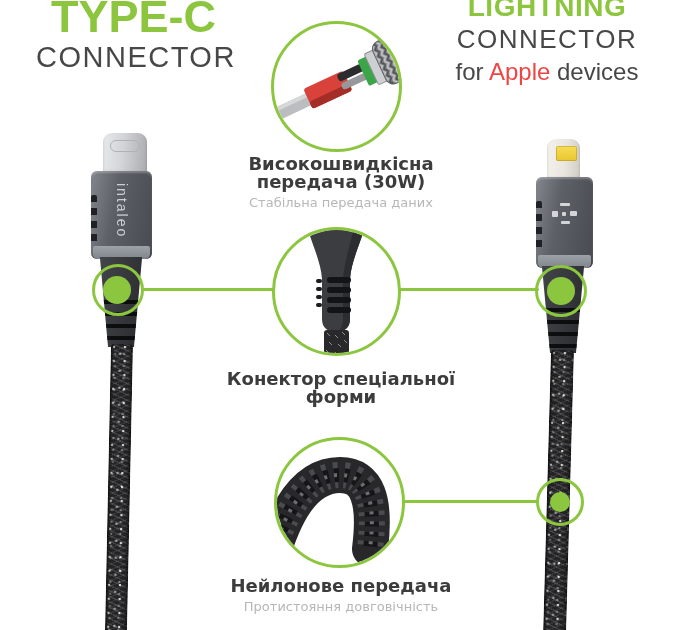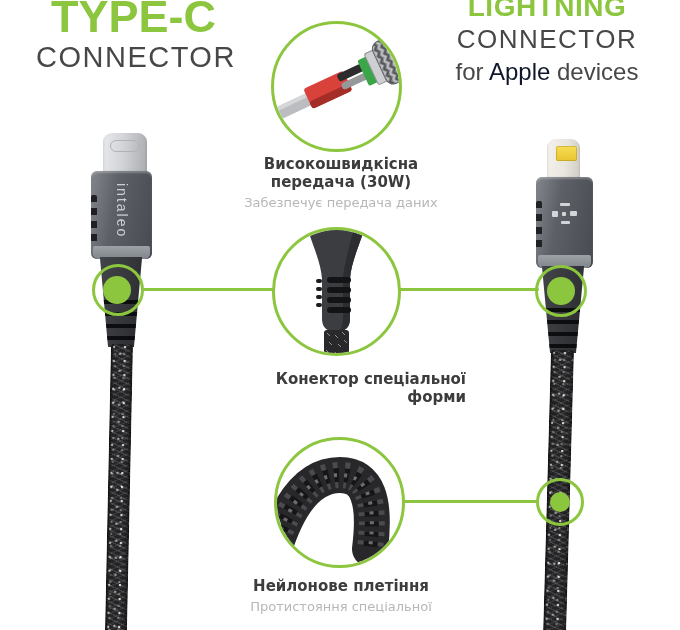--- a/index.html
+++ b/index.html
@@ -11,36 +11,36 @@
   .hdr{position:absolute;text-align:center;}
   .hdr-left{left:36px;top:-6px;width:195px;}
   .hdr-right{left:447px;top:-7px;width:200px;}
   .hdr-title{color:#8CC63F;font-weight:700;line-height:1.02;}
   .hdr-left .hdr-title{font-size:45px;letter-spacing:0px;}
   .hdr-right .hdr-title{font-size:28px;letter-spacing:0.5px;}
   .hdr-sub{color:#474747;font-weight:400;}
   .hdr-left .hdr-sub{font-size:29px;letter-spacing:1.5px;margin-top:1px;}
   .hdr-right .hdr-sub{font-size:26px;letter-spacing:1.5px;margin-top:2px;}
   .tagline{font-size:24px;color:#474747;margin-top:3px;font-weight:400;}
-  .tagline .brand{color:#0f172a;}
+  .tagline .brand{color:#ef4444;}
   
   .feat-circle{
     position:absolute;border:3px solid #8CC63F;border-radius:50%;
     background:#fff;overflow:hidden;box-sizing:border-box;
   }
   #circle-top{left:271px;top:21px;width:131px;height:131px;}
   #circle-mid{left:272px;top:227px;width:129px;height:129px;}
   #circle-bot{left:274px;top:437px;width:131px;height:131px;}
   .feat-circle svg{position:absolute;left:-3px;top:-3px;}
   
   .feat-text{position:absolute;left:216px;width:250px;text-align:center;}
-  #feat1{top:155px;} #feat2{top:370px;text-align:right;} #feat3{top:577px;}
+  #feat1{top:155px;} #feat2{top:370px;} #feat3{top:577px;}
   .feat-title{
     font-family:"DejaVu Sans","Liberation Sans",sans-serif;
-    font-size:15px;font-weight:700;color:#3c3c3c;line-height:18px;
+    font-size:18px;font-weight:700;color:#3c3c3c;line-height:18px;
   }
   .feat-sub{
     font-family:"DejaVu Sans","Liberation Sans",sans-serif;
     font-size:13px;font-weight:400;color:#b7b7b7;line-height:18px;margin-top:3px;
   }
   
   .callout-line{position:absolute;height:3px;background:#8CC63F;border-radius:2px;}
   #line-left-mid{left:141px;top:288px;width:134px;}
   #line-mid-right{left:398px;top:288px;width:141px;}
   #line-bot-right{left:402px;top:500px;width:137px;}
@@ -256,25 +256,25 @@
         <path d="M0,112 C16,62 38,38 66,38 C94,38 102,64 96,112" fill="none" stroke="#6c6d71" stroke-width="4" stroke-dasharray="3 7"></path>
       </g>
     </svg>
   </div>
 
   <div class="feat-text" id="feat1">
     <div class="feat-title">
       <div>Високошвидкісна</div>
       <div>передача (30W)</div>
     </div>
-    <div class="feat-sub">Забезпечує передача даних</div>
+    <div class="feat-sub">Стабільна передача даних</div>
   </div>
 
   <div class="feat-text" id="feat2">
     <div class="feat-title">Конектор спеціальної форми</div>
   </div>
 
   <div class="feat-text" id="feat3">
-    <div class="feat-title">Нейлонове плетіння</div>
-    <div class="feat-sub">Протистояння спеціальної</div>
+    <div class="feat-title">Нейлонове передача</div>
+    <div class="feat-sub">Протистояння довговічність</div>
   </div>
 
 </div>
 
 </body></html>

